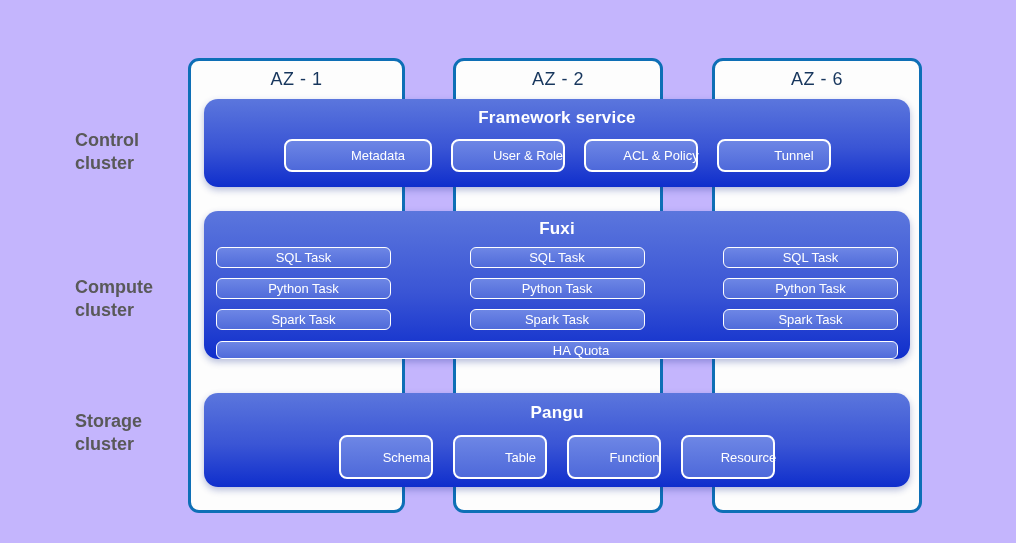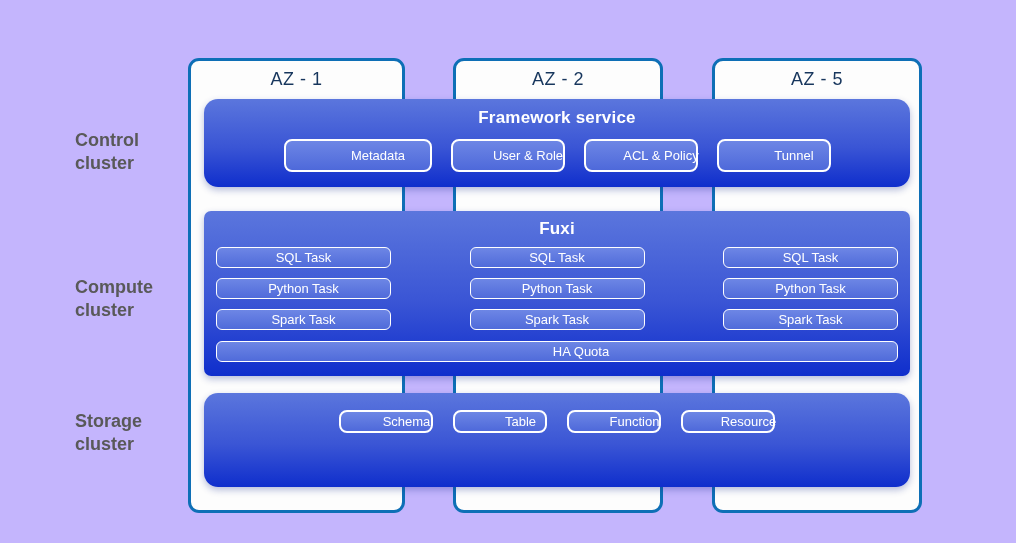--- a/index.html
+++ b/index.html
@@ -57,21 +57,21 @@
     left: 204px;
     width: 706px;
     border-radius: 14px;
     background: linear-gradient(180deg, #5b76dd 0%, #3a55d5 55%, #0f2ecc 100%);
     box-shadow: 0 3px 7px rgba(15, 40, 140, 0.30);
     z-index: 3;
     display: flex;
     flex-direction: column;
   }
   .panel-framework { top: 99px;  height: 88px;  padding: 6px 12px 0; }
-  .panel-fuxi      { top: 211px; height: 165px; padding: 5px 12px 0; border-radius: 7px; }
+  .panel-fuxi      { top: 211px; height: 148px; padding: 5px 12px 0; }
   .panel-pangu     { top: 393px; height: 94px;  padding: 7px 12px 0; }
 
   .panel-title {
     text-align: center;
     color: #ffffff;
     font-size: 17px;
     font-weight: 600;
     line-height: 25px;
     letter-spacing: 0.2px;
   }
@@ -93,21 +93,21 @@
     color: #ffffff;
     font-size: 13px;
     display: flex;
     align-items: center;
     justify-content: center;
     white-space: nowrap;
     padding-left: 41px;
   }
   .panel-framework .chip { width: 114px; }
   .panel-framework .chip:first-child { width: 148px; }
-  .panel-pangu .chip { width: 94px; height: 23px; }
+  .panel-pangu .chip { width: 94px; height: 44px; }
 
   
   .task-grid {
     display: flex;
     justify-content: space-between;
     margin-top: 6px;
     align-items: flex-end;
   }
   .task-col {
     width: 175px;
@@ -145,21 +145,21 @@
 
 <div class="canvas">
 
   <div class="az-col az-col-1">
     <span class="az-label">AZ - 1</span>
   </div>
   <div class="az-col az-col-2">
     <span class="az-label">AZ - 2</span>
   </div>
   <div class="az-col az-col-3">
-    <span class="az-label">AZ - 5</span>
+    <span class="az-label">AZ - 6</span>
   </div>
 
   <div class="cluster-label cluster-label-control">
     <div>Control</div>
     <div>cluster</div>
   </div>
   <div class="cluster-label cluster-label-compute">
     <div>Compute</div>
     <div>cluster</div>
   </div>
@@ -194,20 +194,21 @@
       <div class="task-col">
         <div class="task-chip">SQL Task</div>
         <div class="task-chip">Python Task</div>
         <div class="task-chip">Spark Task</div>
       </div>
     </div>
     <div class="quota-bar">HA Quota</div>
   </div>
 
   <div class="panel panel-pangu">
+    <div class="panel-title">Pangu</div>
     <div class="chip-row">
       <div class="chip">Schema</div>
       <div class="chip">Table</div>
       <div class="chip">Function</div>
       <div class="chip">Resource</div>
     </div>
   </div>
 
 </div>
 

